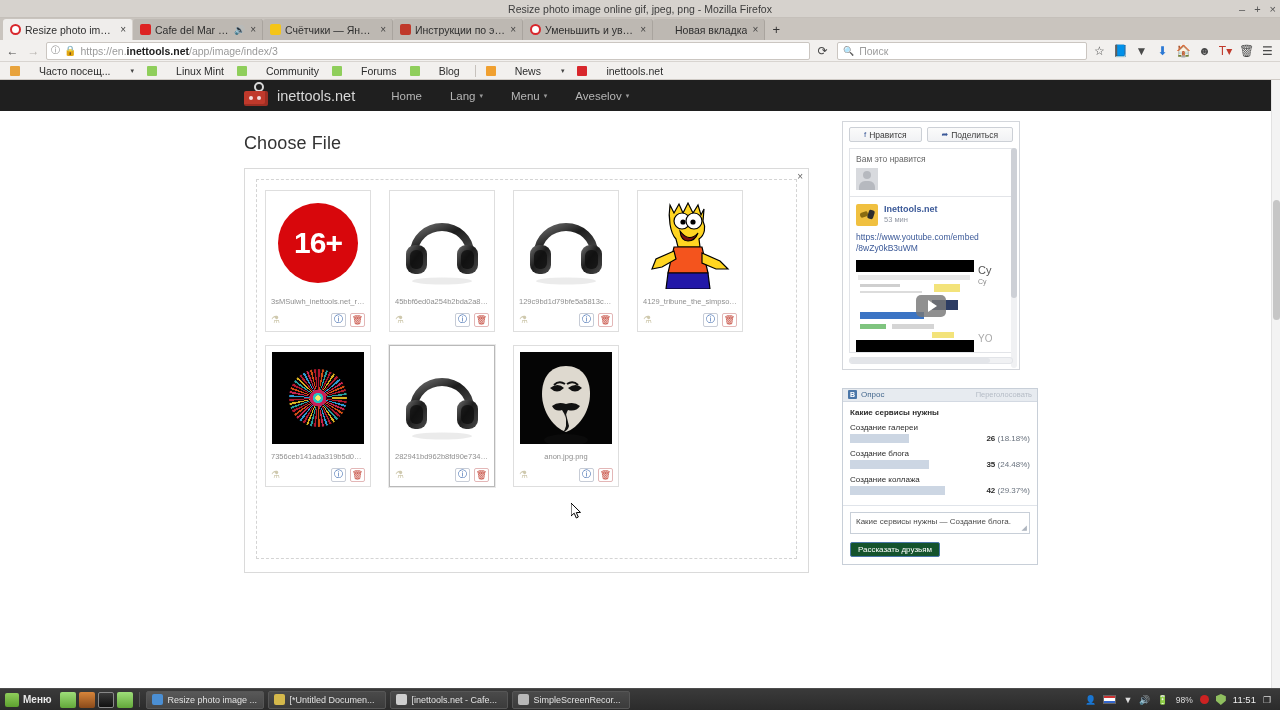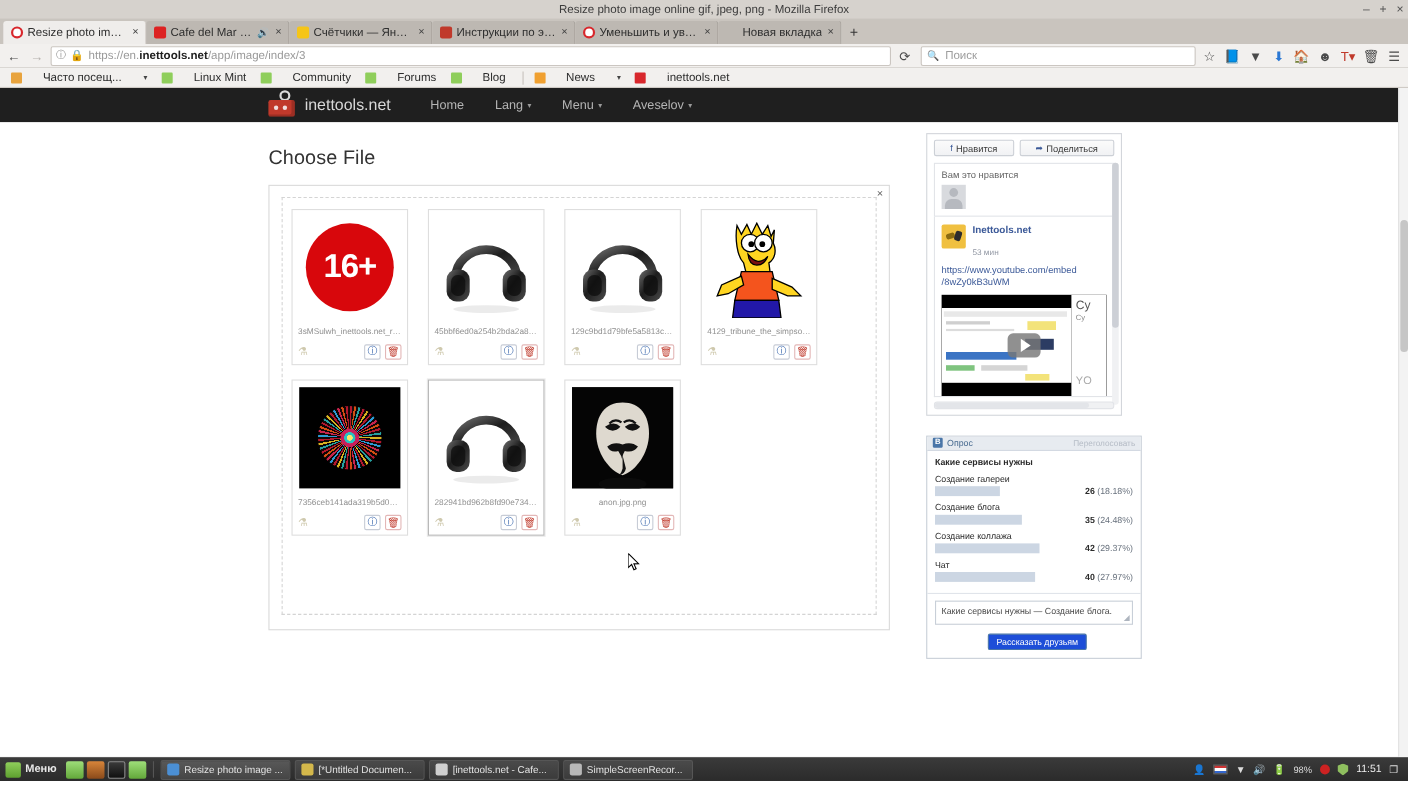--- a/index.html
+++ b/index.html
@@ -170,21 +170,21 @@
   #fb-like-card .lbl { font-size:8.5px; color:#666; margin-bottom:4px; }
   .avatar-sq { width:22px; height:22px; background:#d8dade; position:relative; overflow:hidden;}
   .avatar-sq::before{content:"";position:absolute;left:7px;top:3px;width:8px;height:8px;border-radius:50%;background:#b6b9bf;}
   .avatar-sq::after{content:"";position:absolute;left:3px;top:13px;width:16px;height:11px;border-radius:6px 6px 0 0;background:#b6b9bf;}
   #fb-post { border:1px solid #e2e4e8; border-top:none; padding:7px 6px 0 6px; }
   #fb-post .row { display:flex; gap:6px; }
   .fb-pagepic { width:22px;height:22px;background:#f0c040;border-radius:2px;position:relative;flex:0 0 22px;}
   .fb-pagepic::before{content:"";position:absolute;left:4px;top:8px;width:8px;height:5px;background:#8a6b10;border-radius:2px;transform:rotate(-18deg);}
   .fb-pagepic::after{content:"";position:absolute;left:12px;top:6px;width:6px;height:9px;background:#2d2d2d;border-radius:2px;transform:rotate(18deg);}
   .fb-pname { font-size:9px; color:#3b5998; font-weight:bold; }
-  .fb-time { font-size:7.5px; color:#9197a3; margin-top:11px;}
+  .fb-time { font-size:7.5px; color:#9197a3; margin-top:1px;}
   .fb-link { font-size:8.5px; color:#3b5998; margin-top:6px; line-height:1.35; word-break:break-all;}
   #yt-embed { margin-top:5px; height:92px; background:#000; position:relative; overflow:hidden; display:flex;}
   #yt-embed .shot { flex:1 1 auto; background:#fff; margin:12px 0; position:relative; overflow:hidden; }
   #yt-embed .shot .topbar{position:absolute;left:2px;right:4px;top:3px;height:5px;background:#e8e8e8;}
   #yt-embed .shot .l1{position:absolute;left:4px;top:12px;width:40px;height:3px;background:#cfcfcf;}
   #yt-embed .shot .l2{position:absolute;left:4px;top:19px;width:62px;height:2px;background:#dcdcdc;}
   #yt-embed .shot .blue{position:absolute;left:4px;top:40px;width:64px;height:7px;background:#3b74c4;}
   #yt-embed .shot .grn{position:absolute;left:4px;top:52px;width:26px;height:5px;background:#7fc47f;}
   #yt-embed .shot .gry{position:absolute;left:36px;top:52px;width:42px;height:5px;background:#d5d5d5;}
   #yt-embed .shot .ylw{position:absolute;left:78px;top:12px;width:26px;height:8px;background:#f3e37a;}
@@ -220,22 +220,22 @@
   .poll-opt .nm { font-size:8px; color:#2b2b2b; margin-bottom:2px; }
   .poll-opt .row2 { display:flex; align-items:center; justify-content:flex-end; position:relative; height:10px;}
   .poll-opt .bar { position:absolute; left:0; top:0; height:9px; background:#ccd6e3; }
   .poll-opt .val { font-size:8px; color:#2b2b2b; }
   .poll-opt .val b{font-weight:bold;}
   .poll-opt .val span{color:#69727e;}
   #poll-foot { border-top:1px solid #e0e4ea; padding:6px 7px 7px 7px; }
   #poll-share-box { border:1px solid #c8cfd8; background:#fff; height:22px; position:relative;
       font-size:8px; color:#4a4a4a; padding:4px 5px;}
   #poll-share-box .grip{position:absolute;right:2px;bottom:1px;font-size:7px;color:#aeb5bf;}
-  #poll-btn { margin-top:8px; width:90px; height:15px; background:#1d4ed8; border:1px solid #4a76a8;
-      border-radius:2px; color:#fff; font-size:8px; display:flex;align-items:center;justify-content:center;margin-left:48px;}
+  #poll-btn { margin-top:8px; width:90px; height:15px; background:#14532d; border:1px solid #4a76a8;
+      border-radius:2px; color:#fff; font-size:8px; display:flex;align-items:center;justify-content:center;}
 
   
   #page-scroll { position:absolute; right:0; top:0; width:9px; height:608px; background:#f3f3f3; border-left:1px solid #e2e2e2;}
   #page-scroll .th { position:absolute; left:1px; top:120px; width:7px; height:120px; background:#c6c6c6; border-radius:4px;}
 
   
   #taskbar { height:22px; background:linear-gradient(#3a3a3a,#2b2b2b); display:flex; align-items:center;
      padding:0 3px; gap:3px; border-top:1px solid #4d4d4d;}
   #menu-btn { display:flex; align-items:center; gap:4px; padding:0 6px 0 2px; height:20px;}
   #menu-btn .mi { width:14px;height:14px;background:linear-gradient(#8fce5b,#5ea02f);border-radius:2px;position:relative;}
@@ -653,27 +653,20 @@
                 <div class="row2">
                   <span class="bar" style="width: 44.064%;"></span>
                   <span class="val"><b>35</b><span> (24.48%)</span></span>
                 </div>
               </div>
               <div class="poll-opt">
                 <div class="nm">Создание коллажа</div>
                 <div class="row2">
                   <span class="bar" style="width: 52.866%;"></span>
                   <span class="val"><b>42</b><span> (29.37%)</span></span>
-                </div>
-              </div>
-              <div class="poll-opt">
-                <div class="nm">Чат</div>
-                <div class="row2">
-                  <span class="bar" style="width: 50.346%;"></span>
-                  <span class="val"><b>40</b><span> (27.97%)</span></span>
                 </div>
               </div>
             </div>
         </div>
         <div id="poll-foot">
           <div id="poll-share-box">
             <span>Какие сервисы нужны — Создание блога.</span>
             <span class="grip">◢</span>
           </div>
           <div id="poll-btn">Рассказать друзьям</div>

